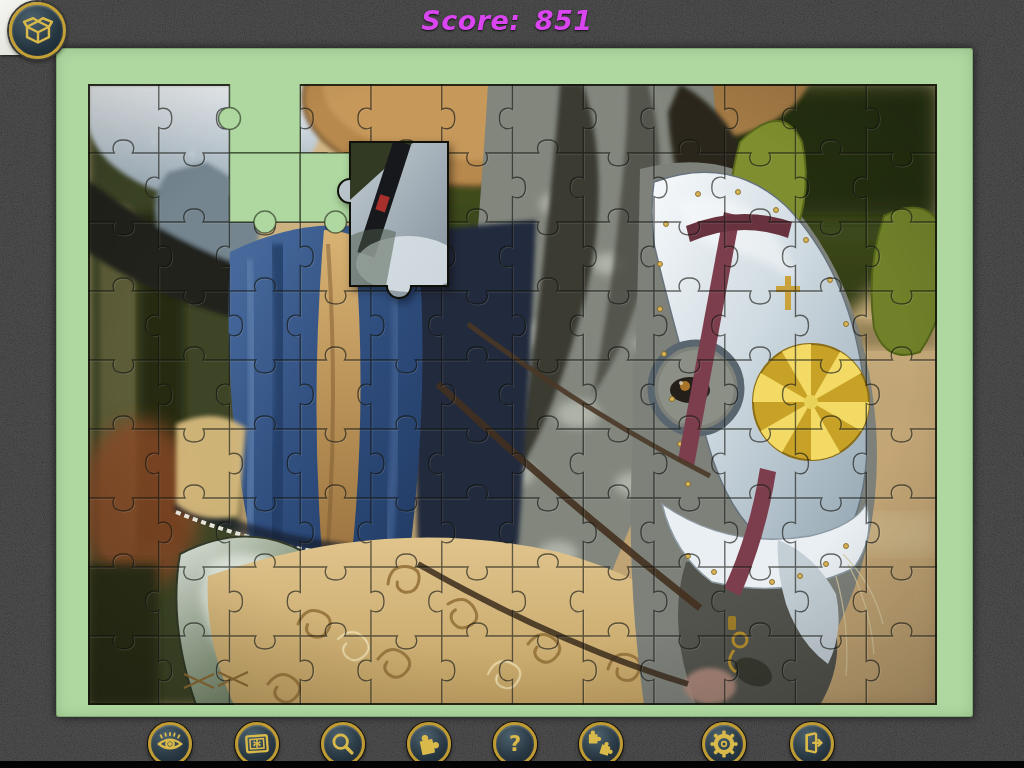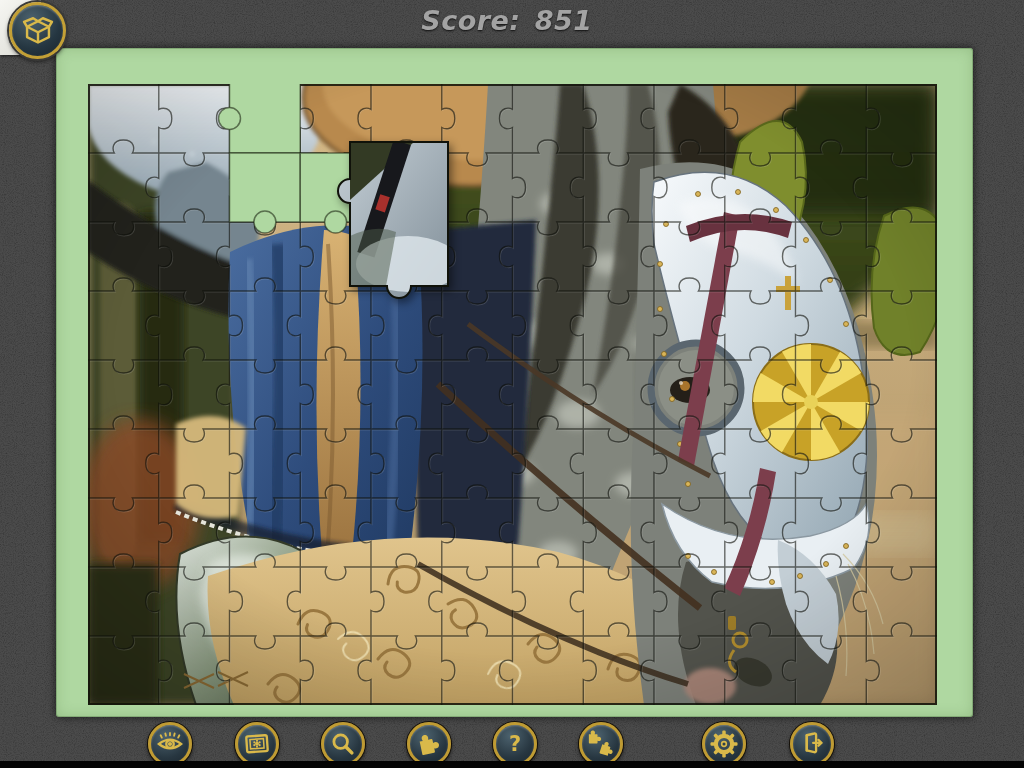--- a/index.html
+++ b/index.html
@@ -1,19 +1,19 @@
 <!DOCTYPE html>
 <html style="--page-bg: #262626; --frame-green: #afd8a1; --gold: #d9b94a; --gold-dark: #7c5f1c; --black-bar: #040404;"><head>
 <meta charset="utf-8">
 <style>
   html,body{margin:0;padding:0;width:1024px;height:768px;overflow:hidden;
     background:var(--page-bg,#262626);font-family:"DejaVu Sans","Liberation Sans",sans-serif;}
   .noise{position:absolute;left:0;top:0;width:1024px;height:768px;z-index:0;pointer-events:none;}
   .score{position:absolute;left:50%;top:5px;transform:translateX(-53%);z-index:5;
-    color:#a3a3a3;font-style:italic;font-weight:bold;font-size:27px;letter-spacing:.5px;
+    color:#d946ef;font-style:italic;font-weight:bold;font-size:27px;letter-spacing:.5px;
     text-shadow:0 1px 2px rgba(0,0,0,.8);white-space:nowrap;}
   .score .gap{display:inline-block;width:14px;}
   .panel{position:absolute;left:56px;top:48px;width:917px;height:669px;z-index:1;
     background:var(--frame-green,#afd8a1);border-radius:3px;
     box-shadow:inset 0 0 0 1px rgba(40,70,30,.25), inset 0 0 14px rgba(70,110,50,.25), 0 0 8px rgba(0,0,0,.65);}
   .stage{position:absolute;left:88px;top:84px;width:849px;height:621px;z-index:2;}
   .stage svg.layer{position:absolute;left:0;top:0;}
   .whitetab{position:absolute;left:0;top:0;width:41px;height:55px;z-index:3;
     background:linear-gradient(135deg,#f6f6f2,#dcdcd4);border-radius:0 0 12px 0;
     box-shadow:1px 1px 3px rgba(0,0,0,.6);}

